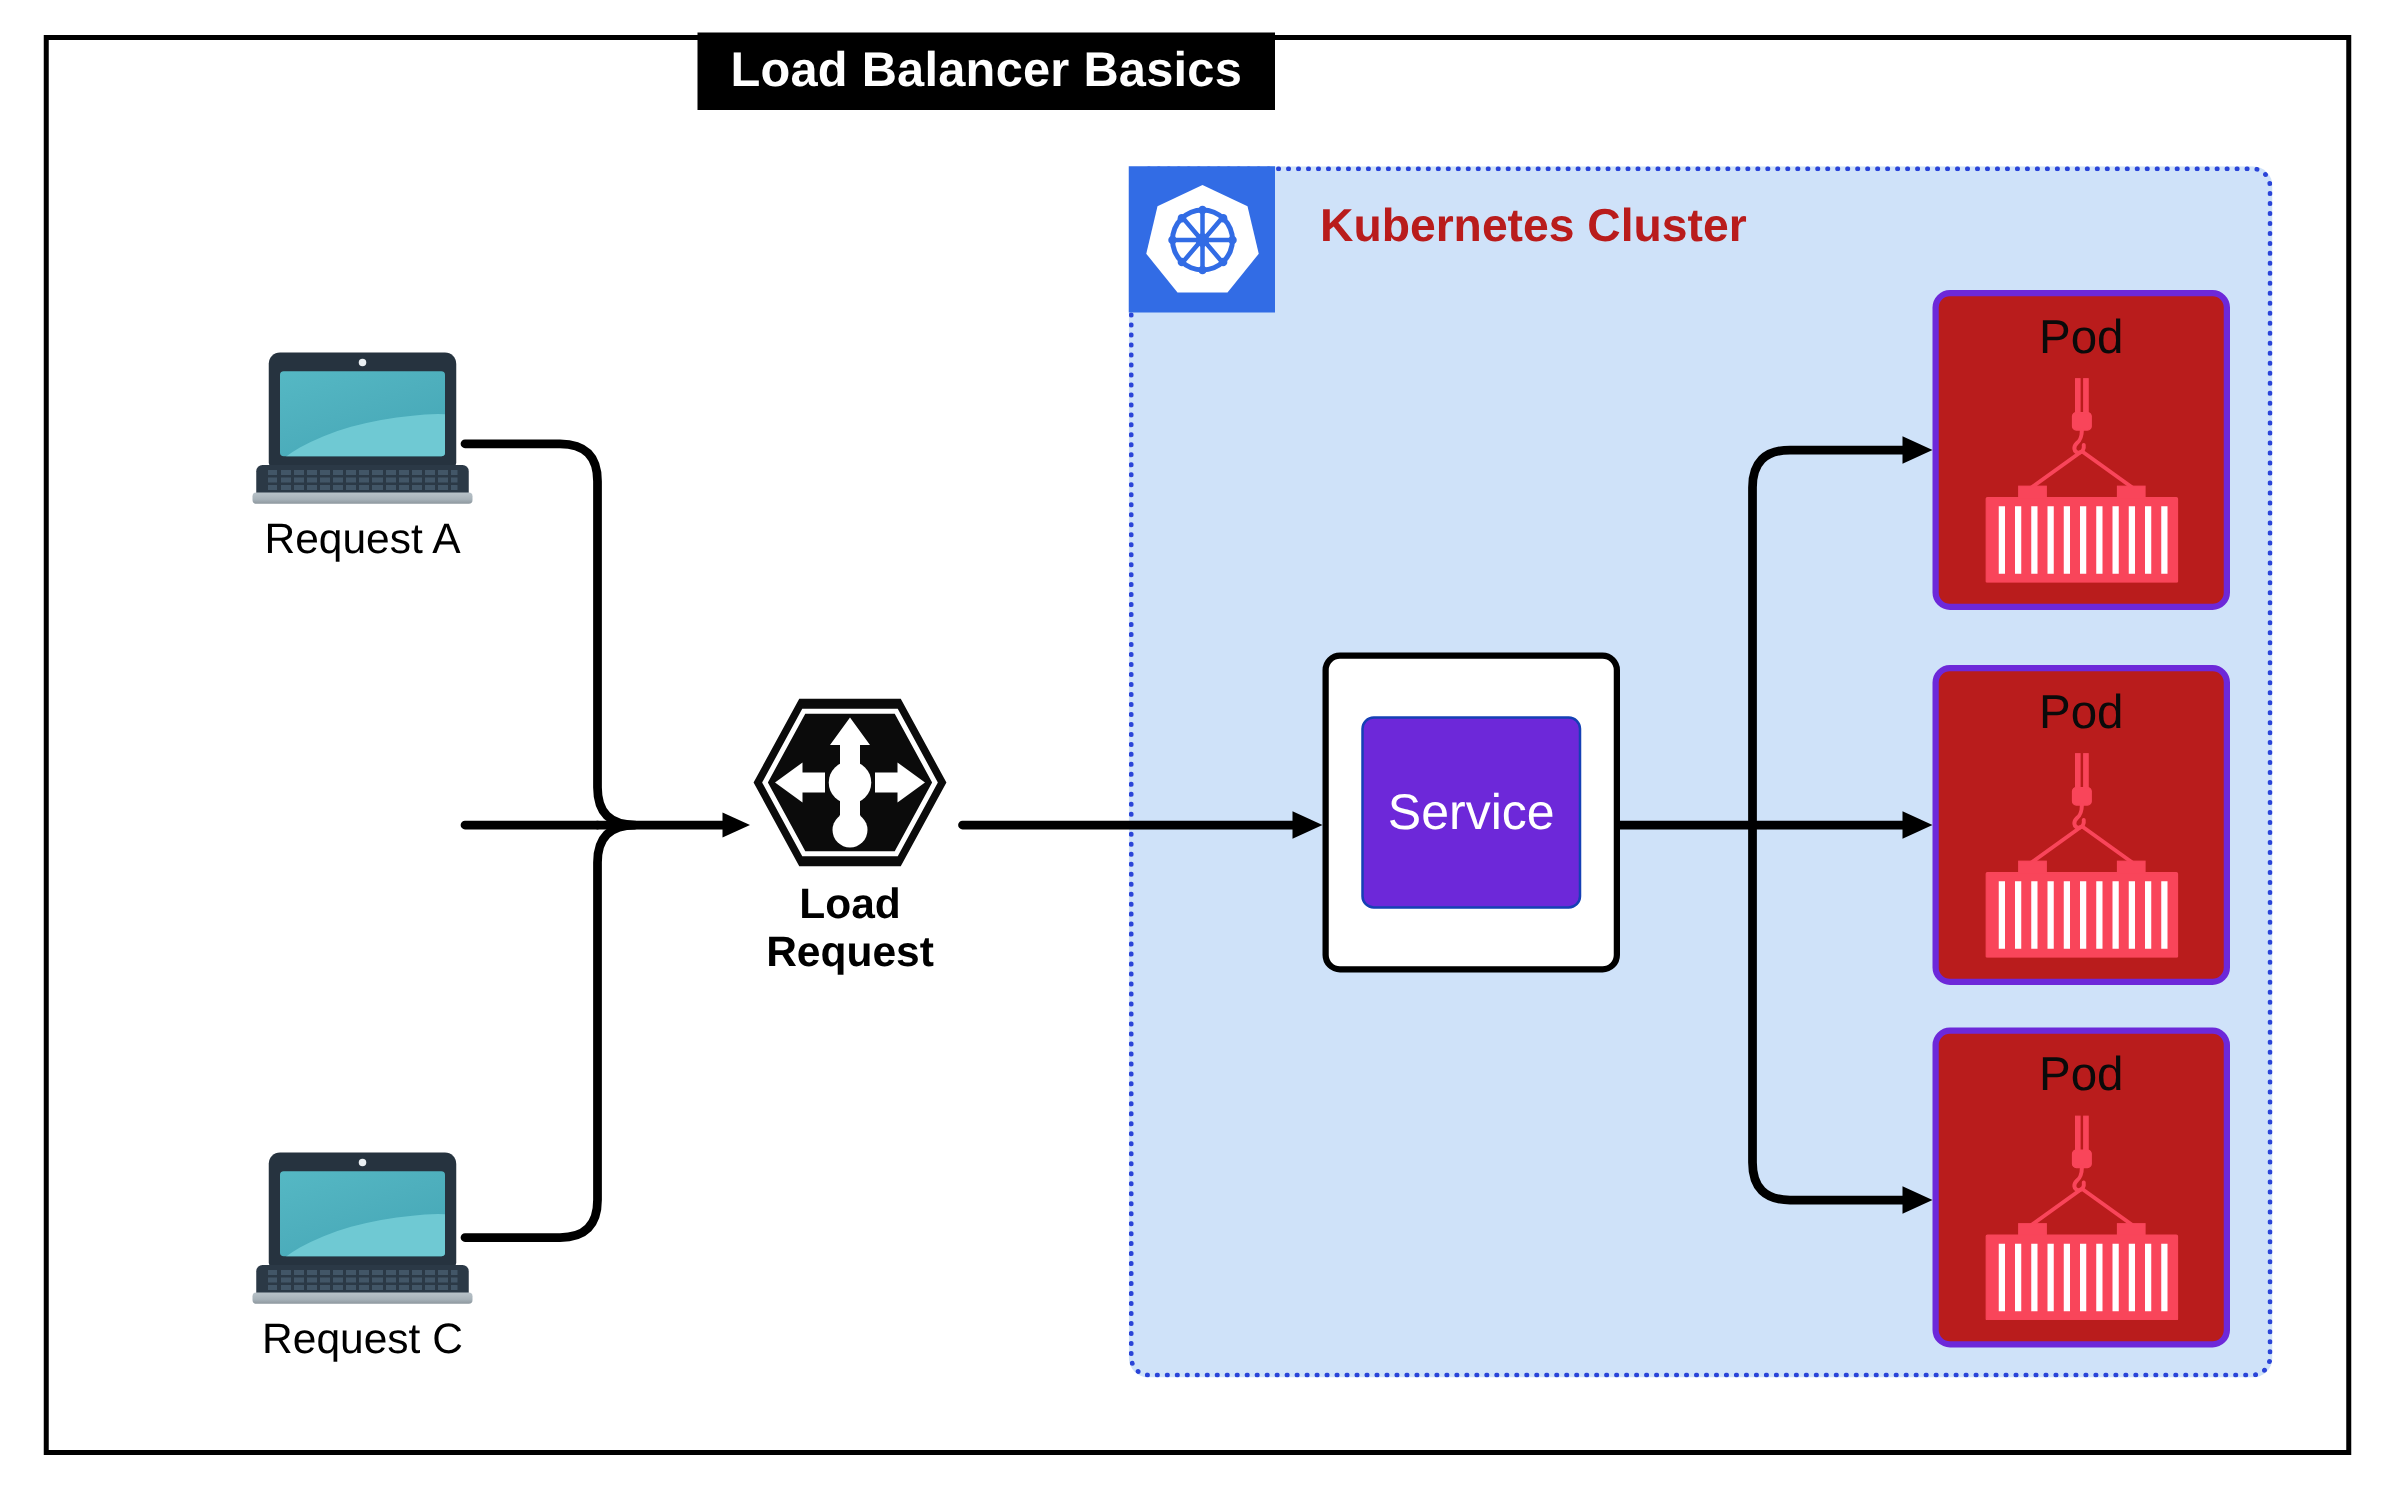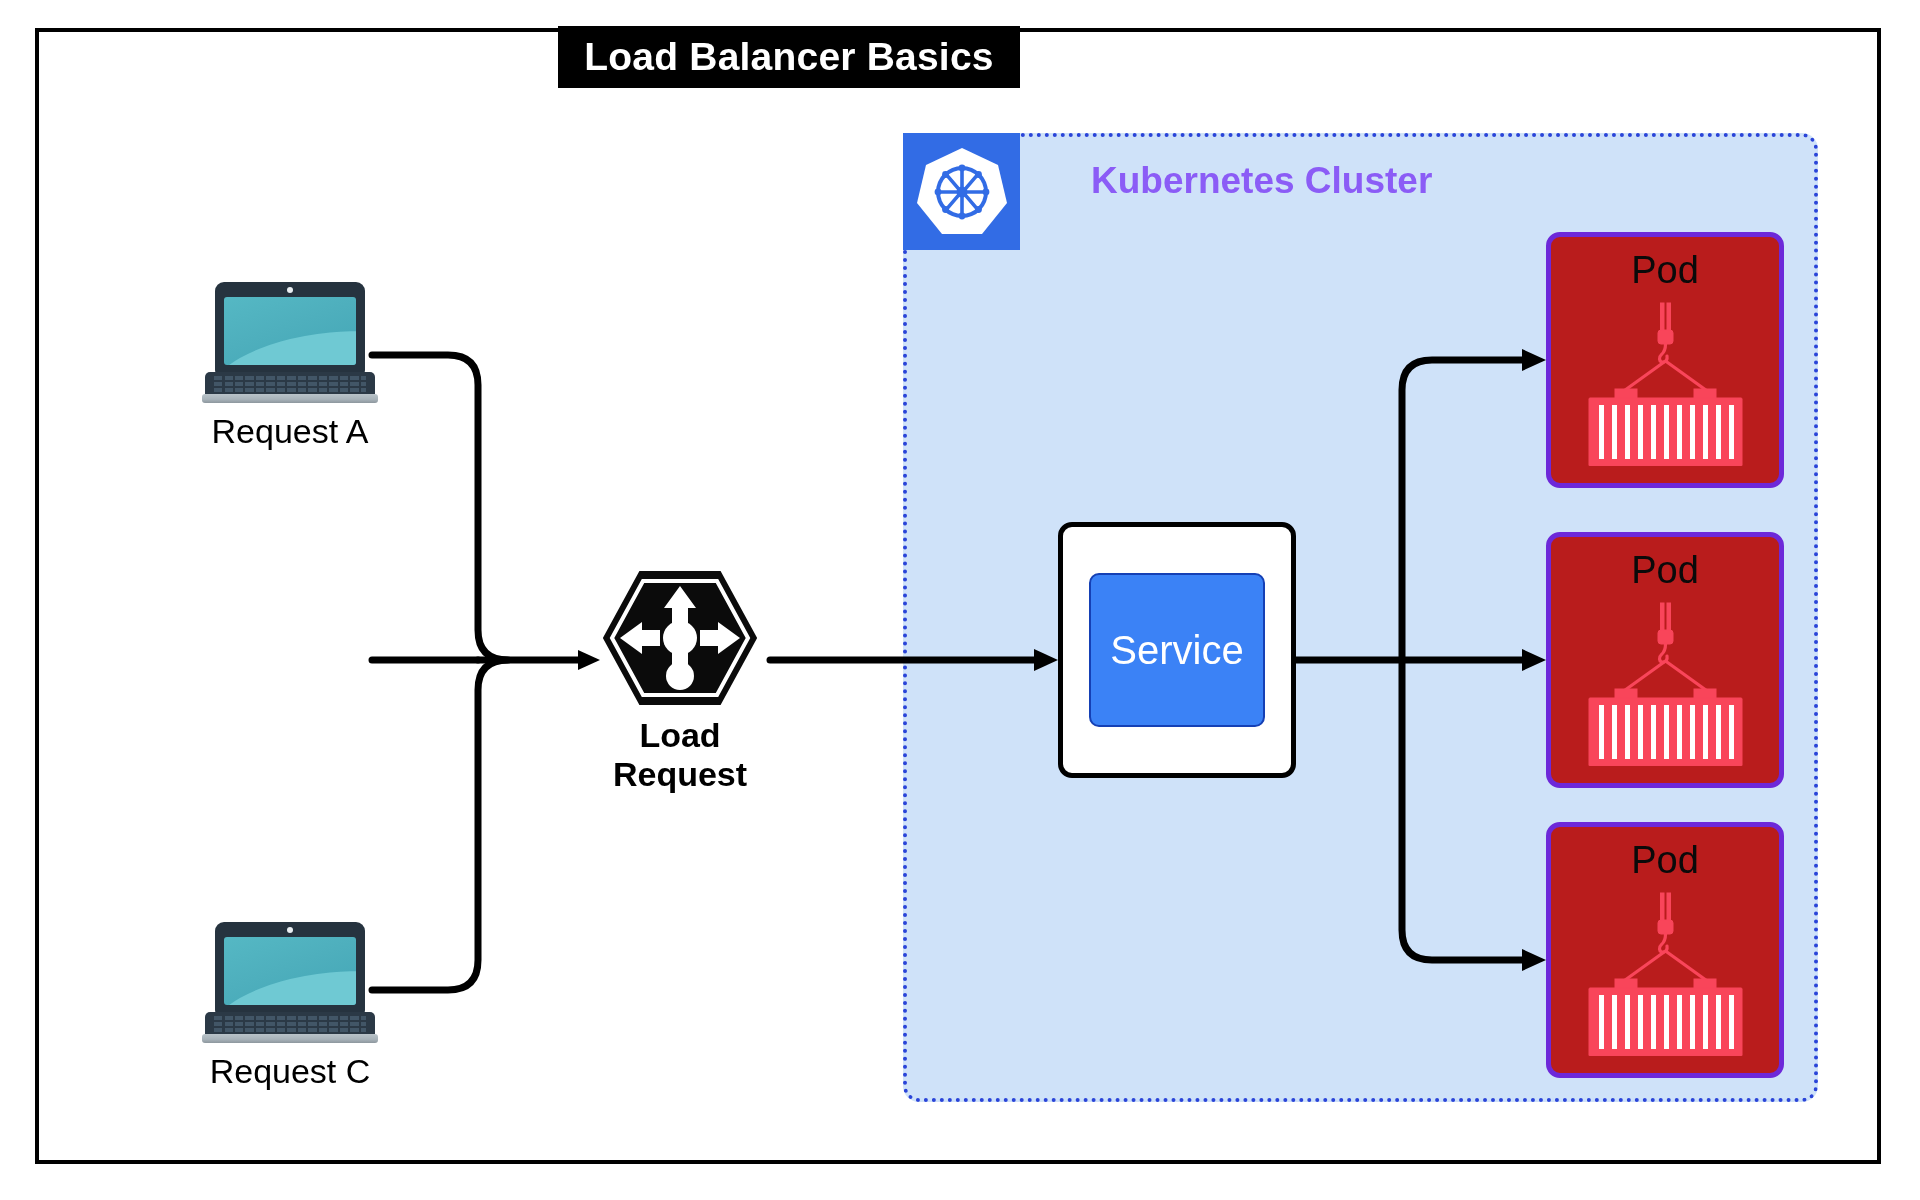--- a/index.html
+++ b/index.html
@@ -78,24 +78,23 @@
     justify-content: center;
   }
   #k8s-logo svg { display:block; }
 
   #cluster-title {
     position: absolute;
     left: 1056px;
     top: 160px;
     font-size: 37px;
     font-weight: bold;
-    color: #8b5cf6;
+    color: #b91c1c;
     z-index: 12;
     white-space: nowrap;
-    margin-left: 35px;
   }
 
   
   .laptop-group { position: absolute; z-index: 20; }
   .laptop { position: relative; width: 170px; height: 120px; }
   .lt-lid {
     position: absolute; left: 10px; top: 0;
     width: 150px; height: 92px;
     background: #26333f;
     border-radius: 9px 9px 4px 4px;
@@ -142,21 +141,21 @@
     top: 130px;
     width: 100%;
     text-align: center;
     font-size: 34px;
     font-weight: normal;
     color: #000000;
     white-space: nowrap;
   }
 
   
-  #lb-group { position: absolute; left: 600px; top: 568px; z-index: 20; }
+  #lb-group { position: absolute; left: 600px; top: 556px; z-index: 20; }
   #lb-icon { width: 160px; height: 140px; }
   #lb-label {
     position: absolute; left: -40px; top: 148px; width: 240px;
     text-align: center;
     font-size: 34px; font-weight: bold; color: #000; line-height: 1.15;
   }
 
   
   #service-box {
     position: absolute;
@@ -166,21 +165,21 @@
     height: 256px;
     background: #ffffff;
     border: 5px solid #000000;
     border-radius: 14px;
     box-sizing: border-box;
     z-index: 25;
     display: flex; align-items: center; justify-content: center;
   }
   #service-chip {
     width: 172px; height: 150px;
-    background: #3b82f6;
+    background: #6d28d9;
     border: 2px solid #1540b5;
     border-radius: 10px;
     display: flex; align-items: center; justify-content: center;
     color: #ffffff;
     font-size: 40px;
     font-weight: normal;
   }
 
   
   .pod-box {

